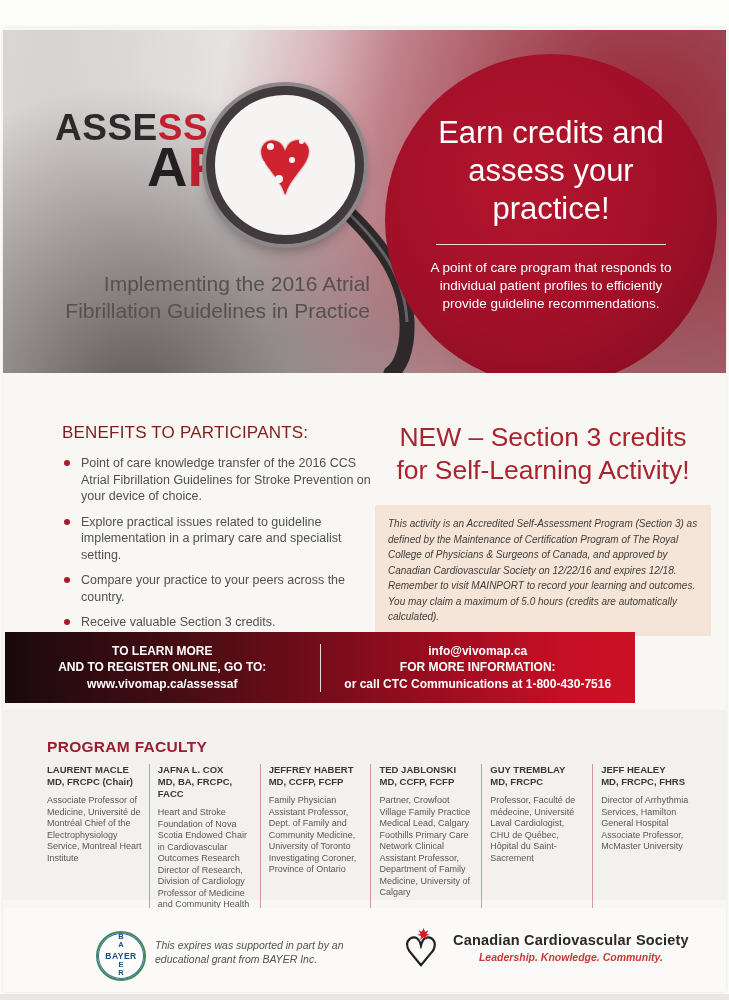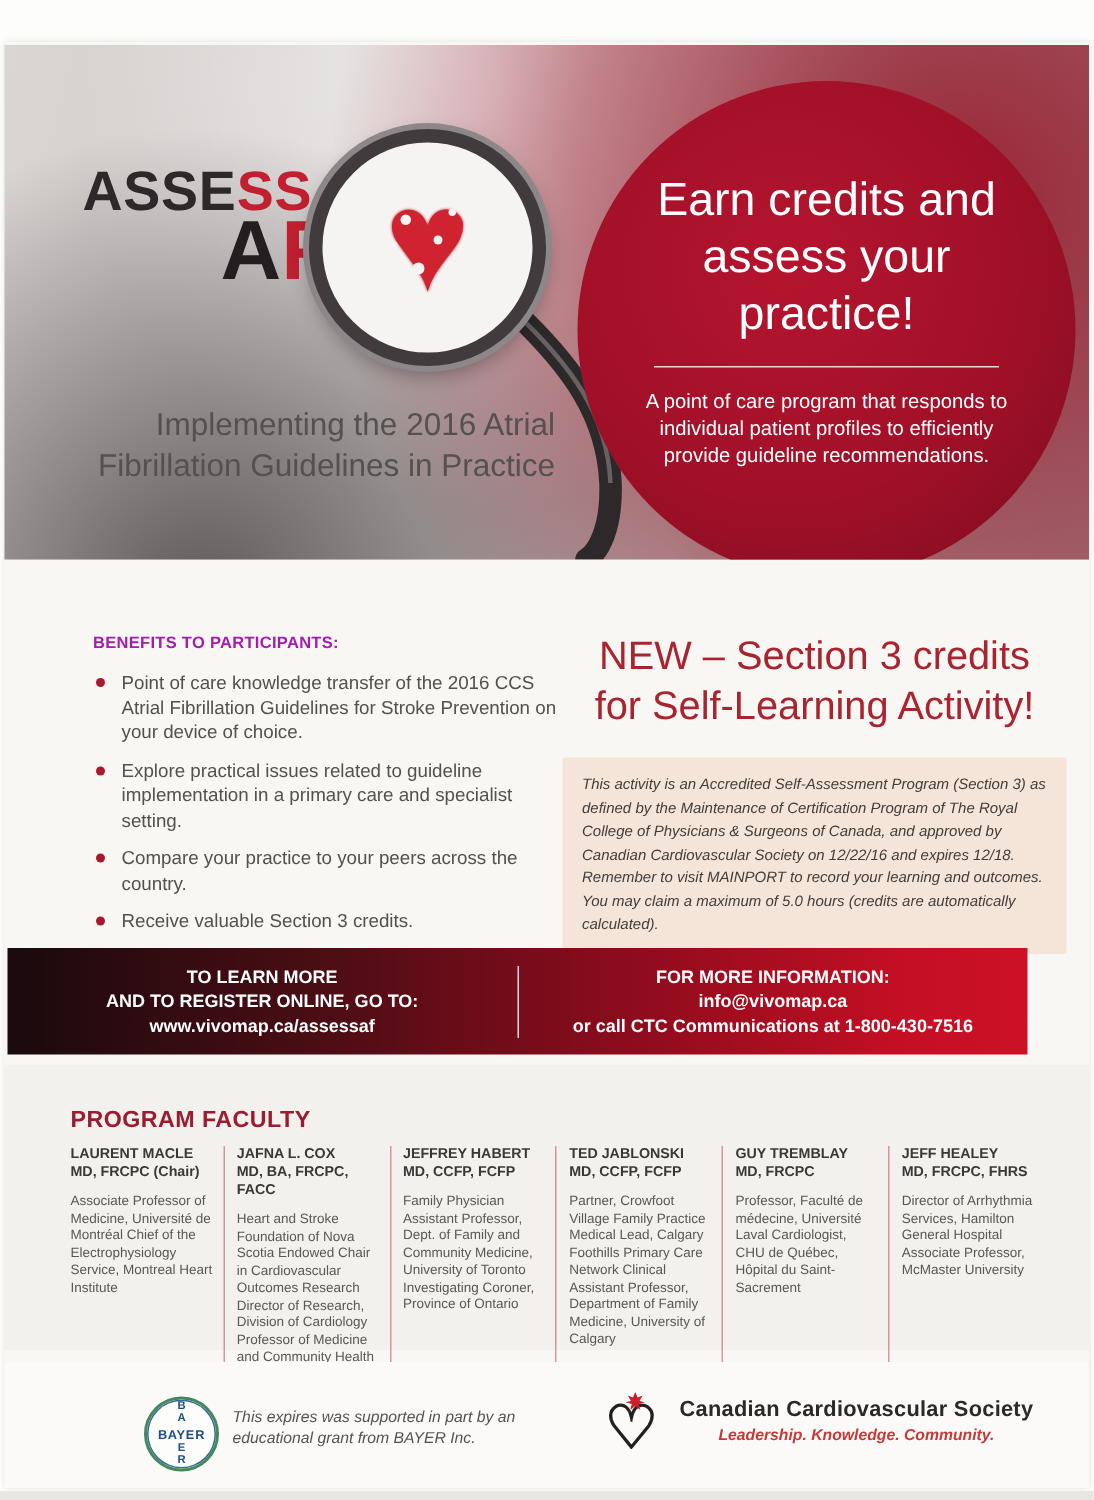--- a/index.html
+++ b/index.html
@@ -46,36 +46,36 @@
   .red-circle{
     position:absolute;left:382px;top:24px;width:332px;height:332px;border-radius:50%;
     background:radial-gradient(circle at 42% 38%, #b5152e 0%, #a01028 55%, #7c0c1f 100%);
     color:#fff;text-align:center;
   }
   .circle-headline{margin:60px auto 0;width:260px;font-size:31px;line-height:38px;font-weight:400;}
   .circle-divider{width:230px;height:1px;background:#e9d9d9;margin:16px auto 14px;}
   .circle-sub{margin:0 auto;width:252px;font-size:13.5px;line-height:18px;font-weight:400;}
   
   .benefits{position:absolute;left:59px;top:395px;width:315px;}
-  .benefits h2{font-size:11px;font-weight:bold;color:#a21caf;margin:0 0 12px;letter-spacing:.2px;}
+  .benefits h2{font-size:17px;font-weight:normal;color:#7f1d1d;margin:0 0 12px;letter-spacing:.2px;}
   .benefits ul{list-style:none;margin:0;padding:0;}
   .benefits li{position:relative;padding-left:19px;margin-bottom:9px;
     font-size:12.5px;line-height:16.5px;color:#53504f;}
   .benefits li .dot{position:absolute;left:2px;top:5px;width:6px;height:6px;border-radius:50%;background:#a6192e;}
   
   .new-section{position:absolute;left:372px;top:393px;width:336px;text-align:center;}
   .new-title{font-size:26.5px;line-height:33px;color:#aa2430;font-weight:400;margin:0;}
   .accred-box{
     margin-top:18px;background:#f4e5d8;text-align:left;
     padding:11px 13px;border-radius:2px;
     font-size:10px;line-height:15.5px;font-style:italic;color:#413c3a;
   }
   
   .banner{
-    position:absolute;left:2px;top:604px;width:680px;height:71px;
+    position:absolute;left:2px;top:604px;width:630px;height:71px;
     background:linear-gradient(90deg,#190a0d 0%,#4a0d14 30%,#8f0c1d 62%,#c40f24 88%,#cc1126 100%);
     color:#fff;display:flex;align-items:center;
   }
   .banner-col{flex:1;text-align:center;font-size:12px;line-height:16.5px;font-weight:bold;}
   .banner-divider{width:1px;height:48px;background:rgba(255,255,255,.85);}
   
   .faculty-panel{position:absolute;left:0;top:682px;width:723px;height:190px;background:#f3f1ed;}
   .faculty-panel h2{position:absolute;left:44px;top:28px;margin:0;
     font-size:15.5px;font-weight:bold;color:#9c1b30;letter-spacing:.3px;}
   .faculty-cols{position:absolute;left:40px;top:54px;width:660px;display:flex;}
@@ -168,22 +168,22 @@
   </div>
 
   <div class="banner">
     <div class="banner-col">
       <div>TO LEARN MORE</div>
       <div>AND TO REGISTER ONLINE, GO TO:</div>
       <div>www.vivomap.ca/assessaf</div>
     </div>
     <div class="banner-divider"></div>
     <div class="banner-col">
+      <div>info@vivomap.ca</div>
       <div>FOR MORE INFORMATION:</div>
-      <div>info@vivomap.ca</div>
       <div>or call CTC Communications at 1-800-430-7516</div>
     </div>
   </div>
 
   <div class="faculty-panel">
     <h2>PROGRAM FACULTY</h2>
     <div class="faculty-cols">
       <div class="faculty-col">
         <div class="f-name">LAURENT MACLE</div>
         <div class="f-cred">MD, FRCPC (Chair)</div>

